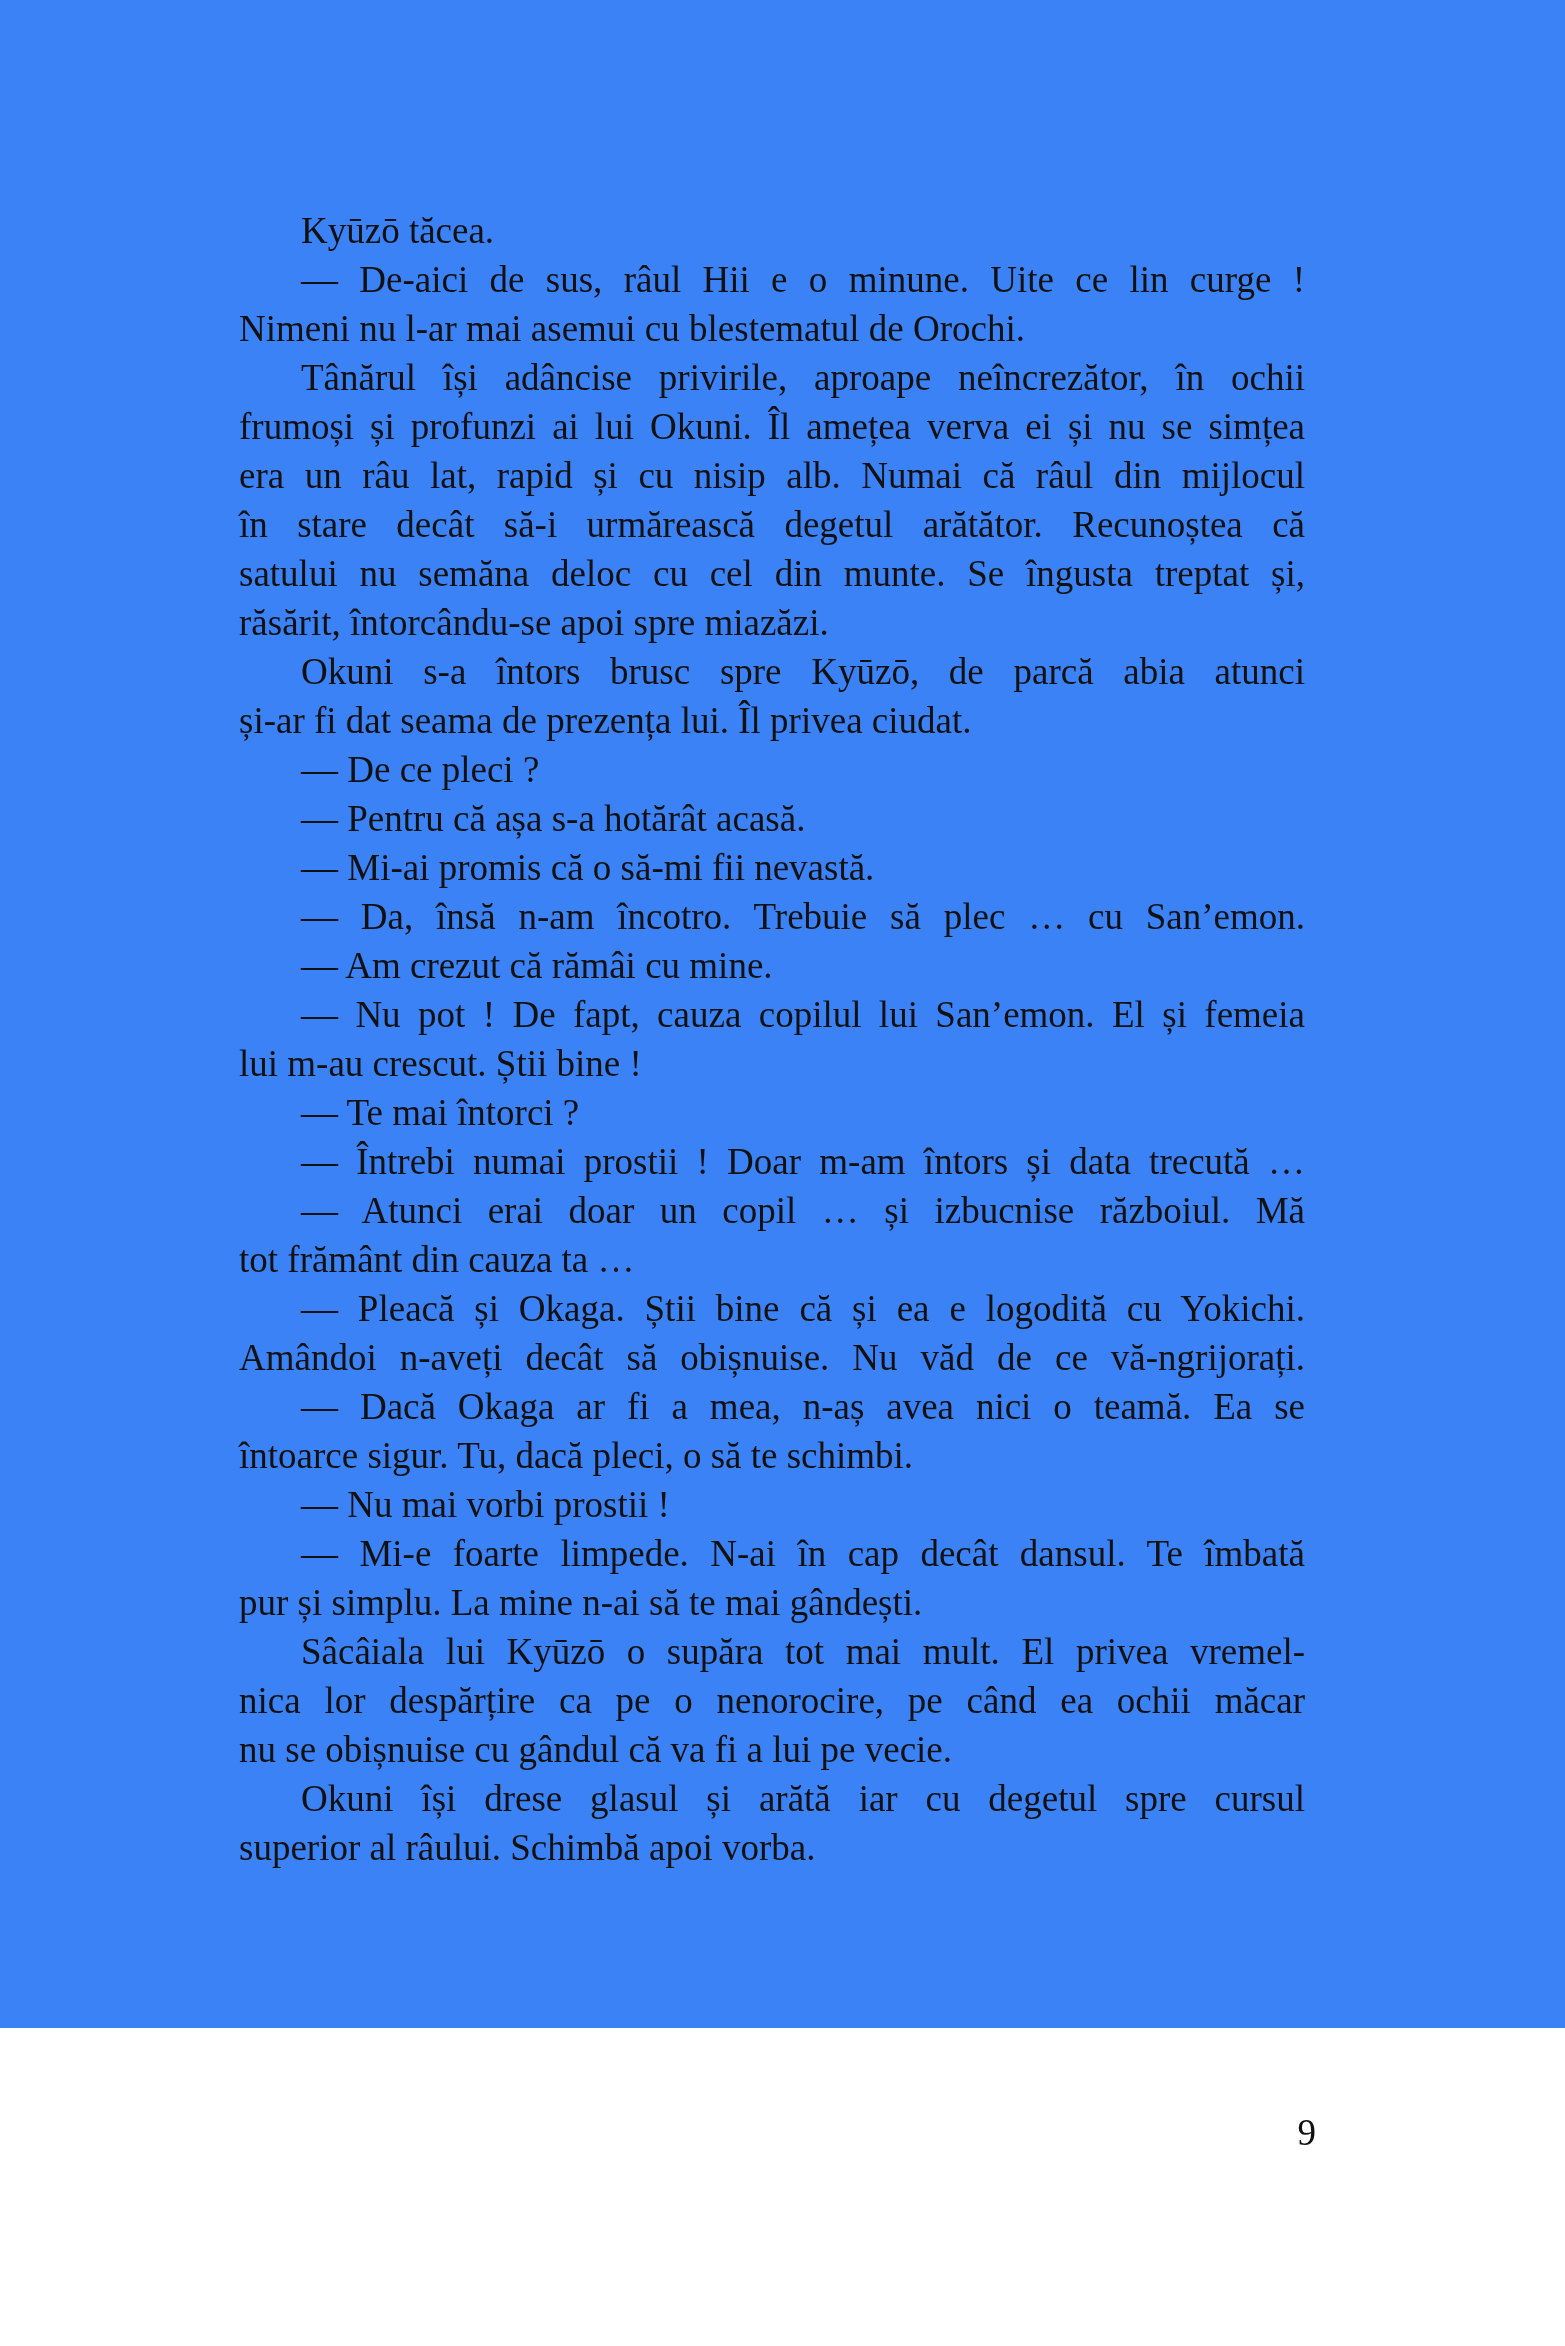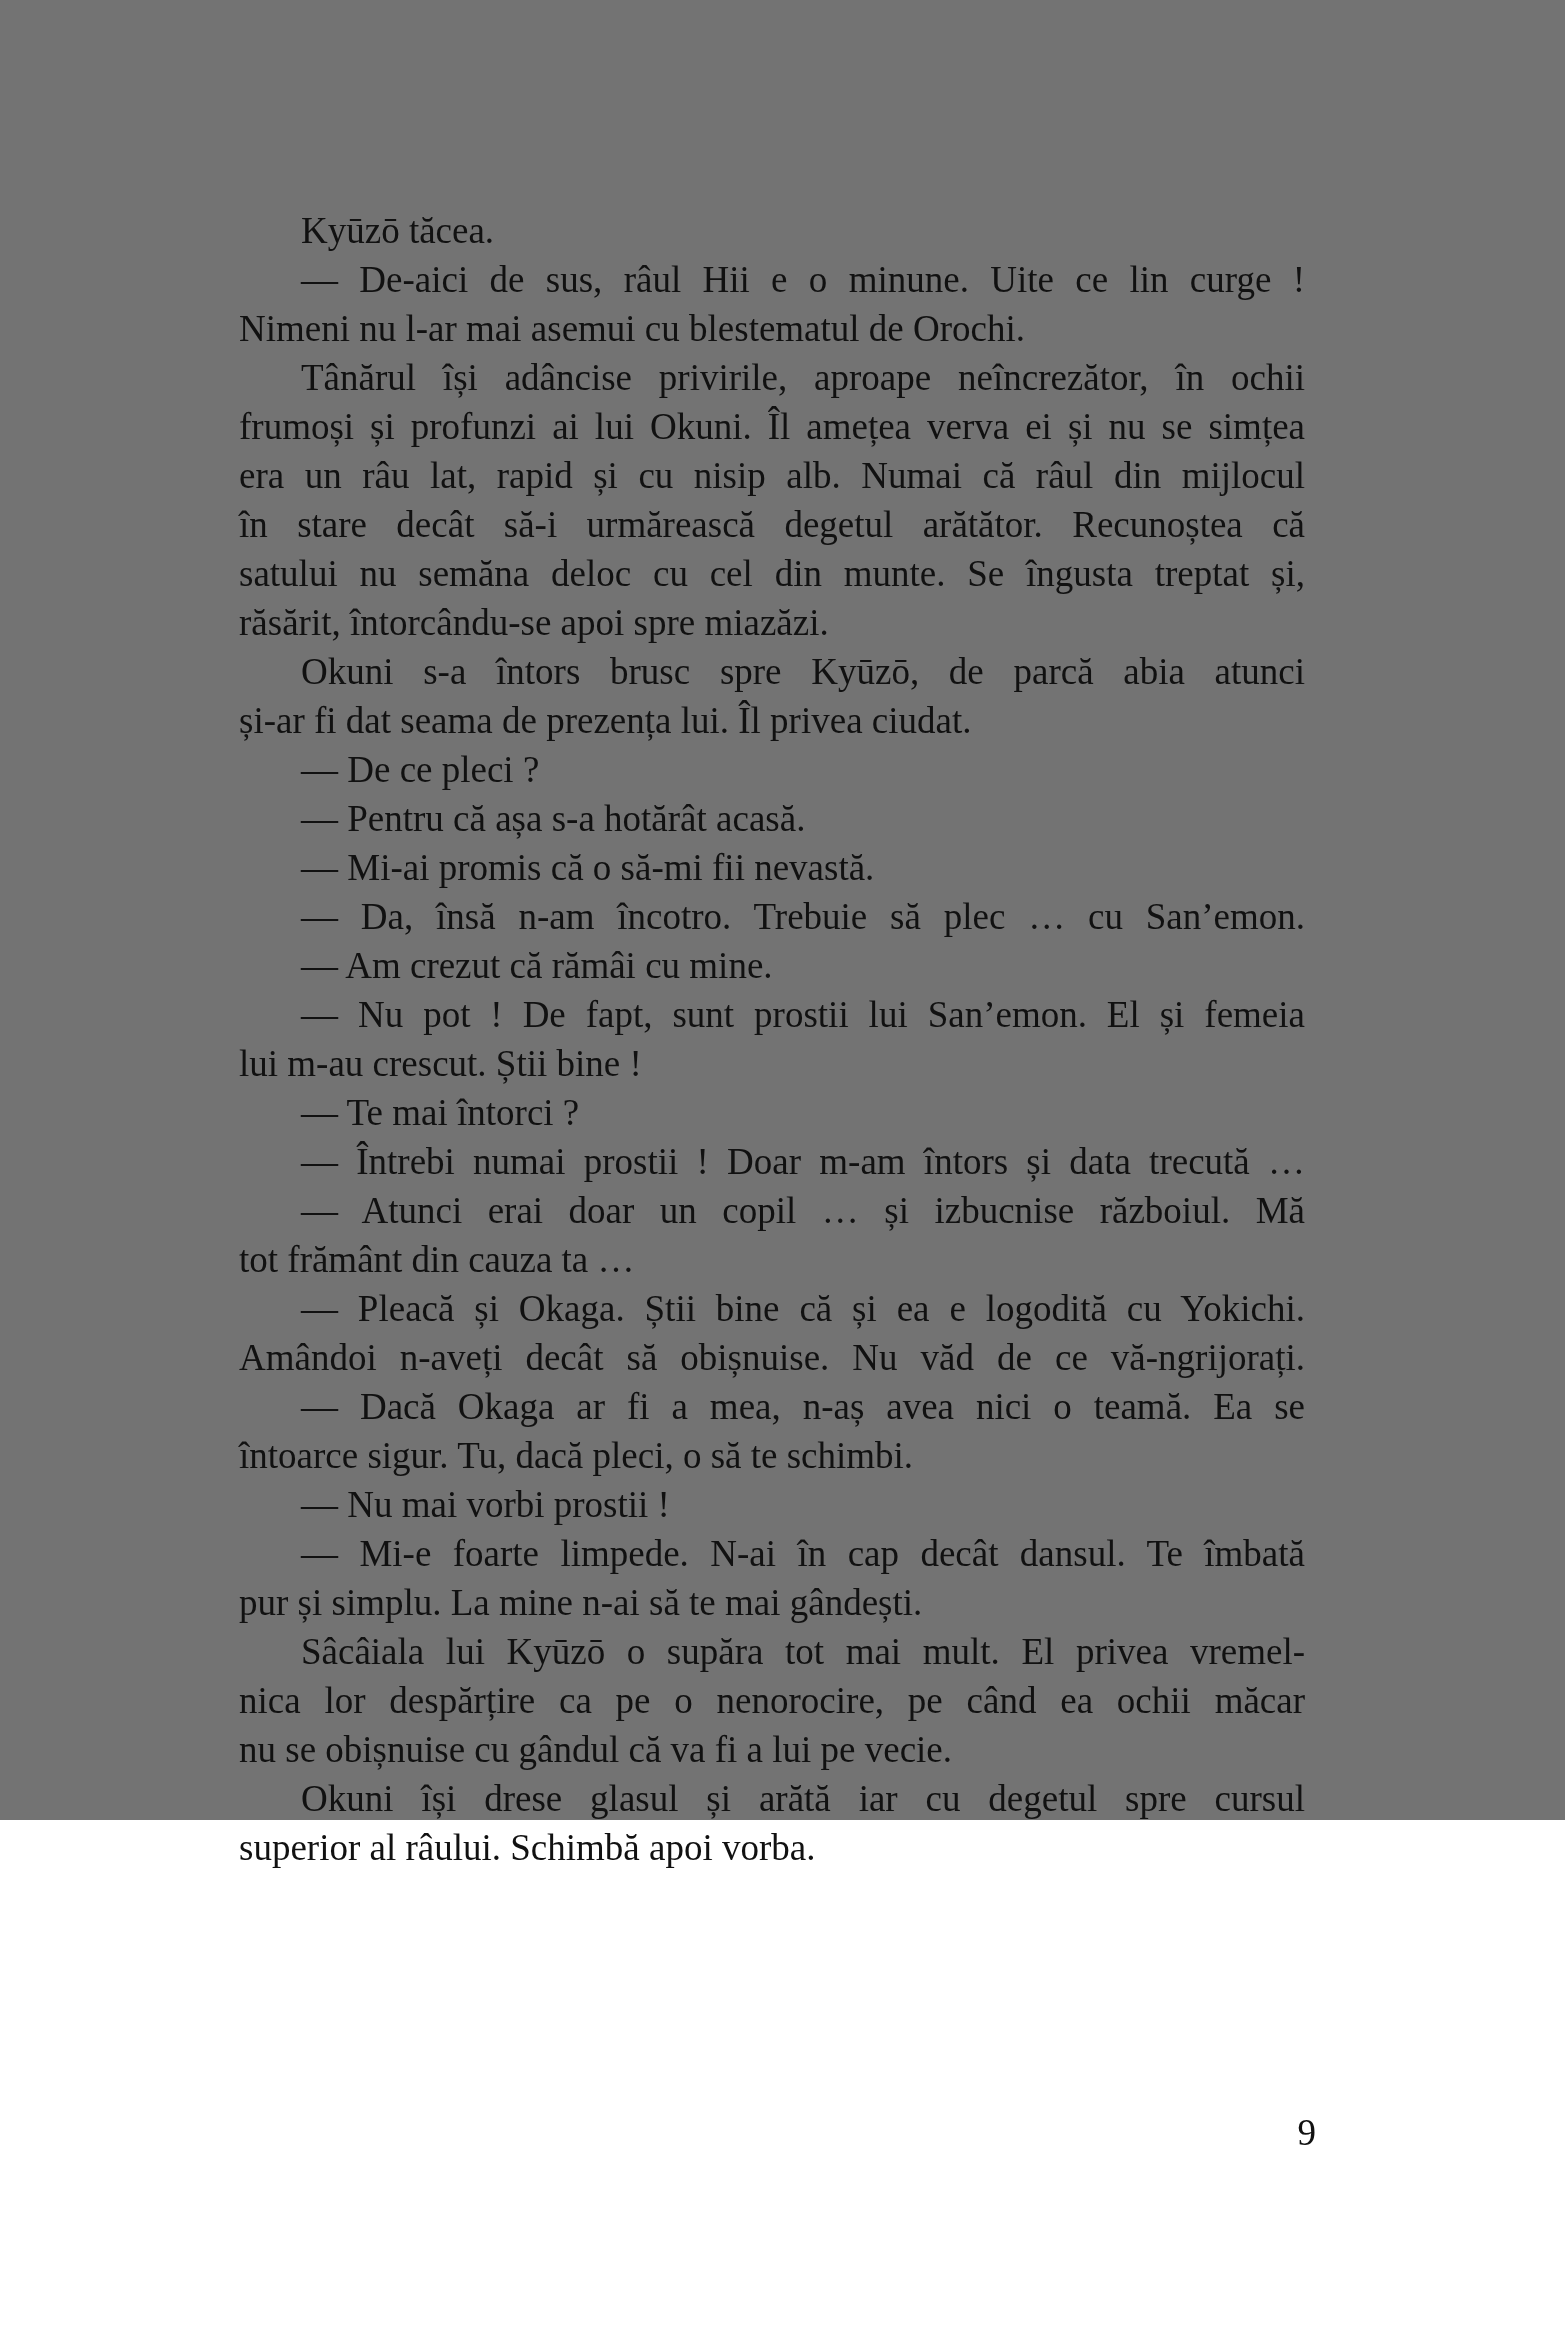--- a/index.html
+++ b/index.html
@@ -13,22 +13,22 @@
       position: relative;
       overflow: hidden;
       font-family: "Liberation Serif", "DejaVu Serif", serif;
       color: #111111;
     }
     .page {
       position: absolute;
       left: 0;
       top: 0;
       width: 1565px;
-      height: 1820px;
-      background: #737373;
+      height: 2028px;
+      background: #3b82f6;
     }
     .text-block {
       position: absolute;
       left: 239px;
       top: 206px;
       width: 1066px;
     }
     .line {
       display: block;
       height: 49px;
@@ -68,21 +68,21 @@
       <span class="line">în stare decât să-i urmărească degetul arătător. Recunoștea că</span>
       <span class="line">satului nu semăna deloc cu cel din munte. Se îngusta treptat și,</span>
       <span class="line last">răsărit, întorcându-se apoi spre miazăzi.</span>
       <span class="line indent">Okuni s-a întors brusc spre Kyūzō, de parcă abia atunci</span>
       <span class="line last">și-ar fi dat seama de prezența lui. Îl privea ciudat.</span>
       <span class="line indent last">— De ce pleci ?</span>
       <span class="line indent last">— Pentru că așa s-a hotărât acasă.</span>
       <span class="line indent last">— Mi-ai promis că o să-mi fii nevastă.</span>
       <span class="line indent">— Da, însă n-am încotro. Trebuie să plec … cu San’emon.</span>
       <span class="line indent last">— Am crezut că rămâi cu mine.</span>
-      <span class="line indent">— Nu pot ! De fapt, sunt prostii lui San’emon. El și femeia</span>
+      <span class="line indent">— Nu pot ! De fapt, cauza copilul lui San’emon. El și femeia</span>
       <span class="line last">lui m-au crescut. Știi bine !</span>
       <span class="line indent last">— Te mai întorci ?</span>
       <span class="line indent">— Întrebi numai prostii ! Doar m-am întors și data trecută …</span>
       <span class="line indent">— Atunci erai doar un copil … și izbucnise războiul. Mă</span>
       <span class="line last">tot frământ din cauza ta …</span>
       <span class="line indent">— Pleacă și Okaga. Știi bine că și ea e logodită cu Yokichi.</span>
       <span class="line">Amândoi n-aveți decât să obișnuise. Nu văd de ce vă-ngrijorați.</span>
       <span class="line indent">— Dacă Okaga ar fi a mea, n-aș avea nici o teamă. Ea se</span>
       <span class="line last">întoarce sigur. Tu, dacă pleci, o să te schimbi.</span>
       <span class="line indent last">— Nu mai vorbi prostii !</span>

